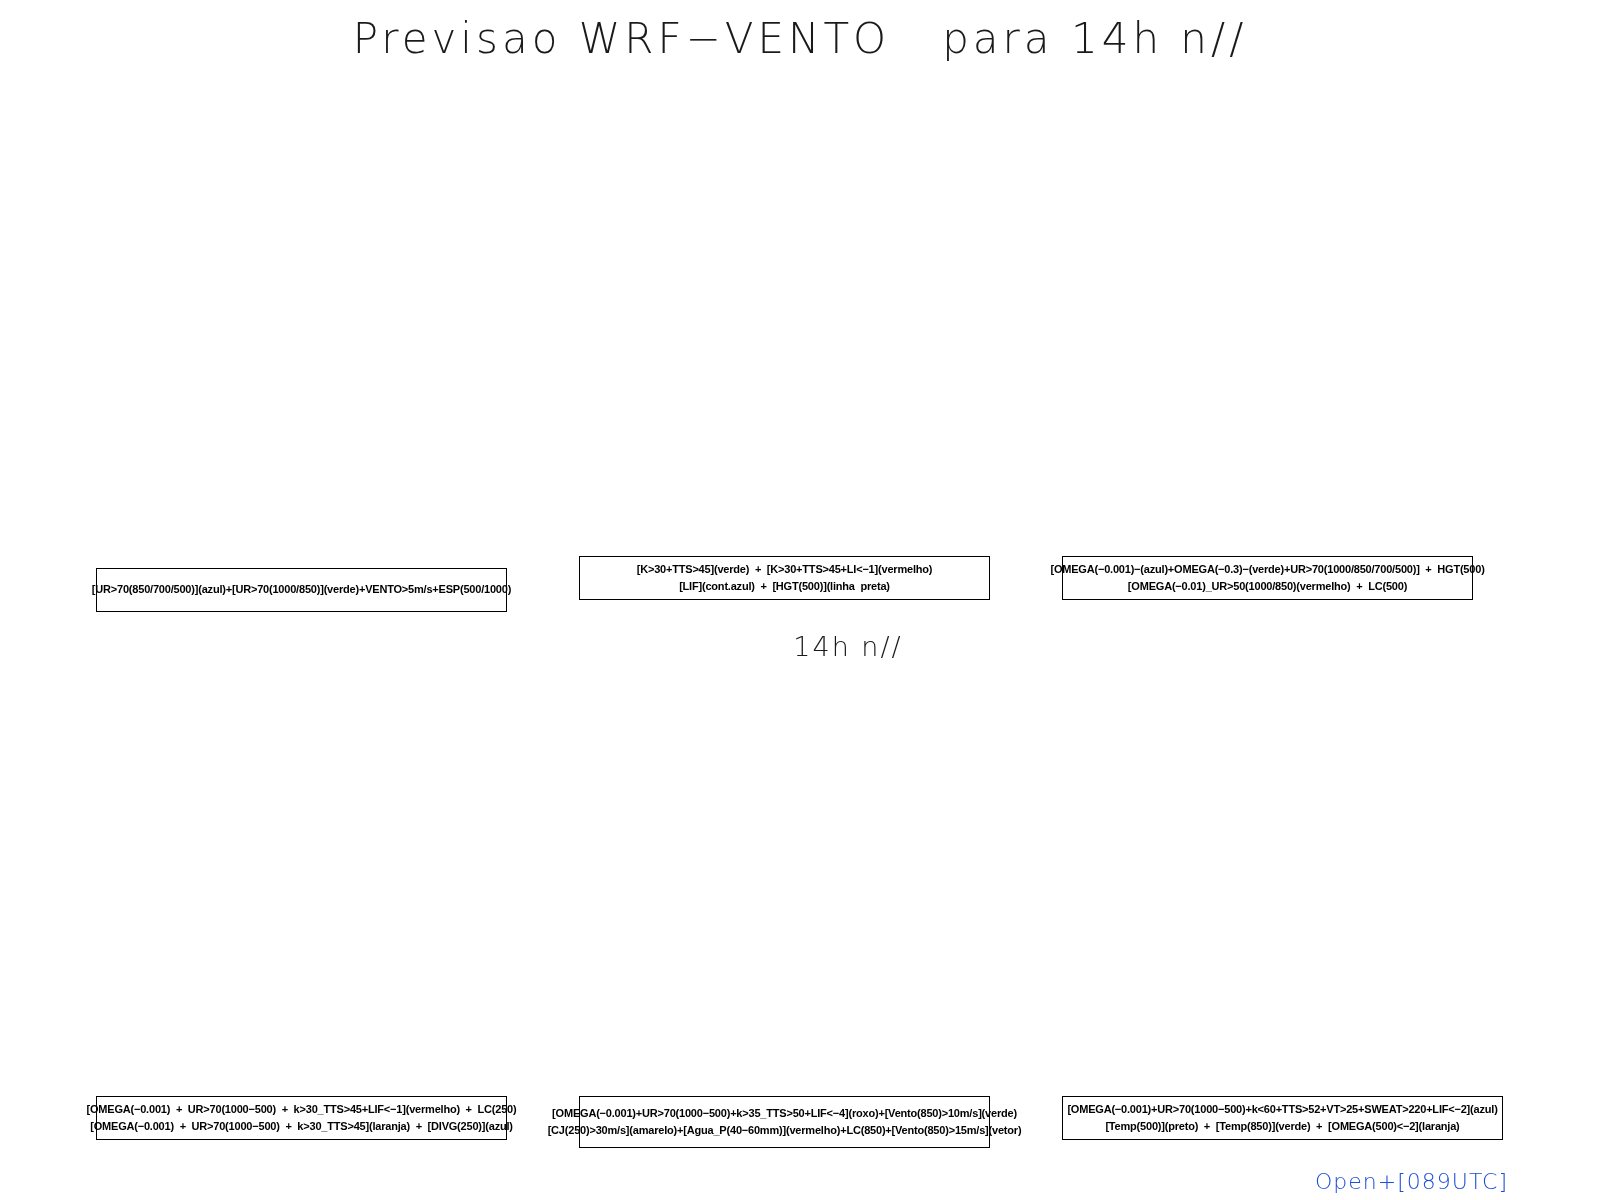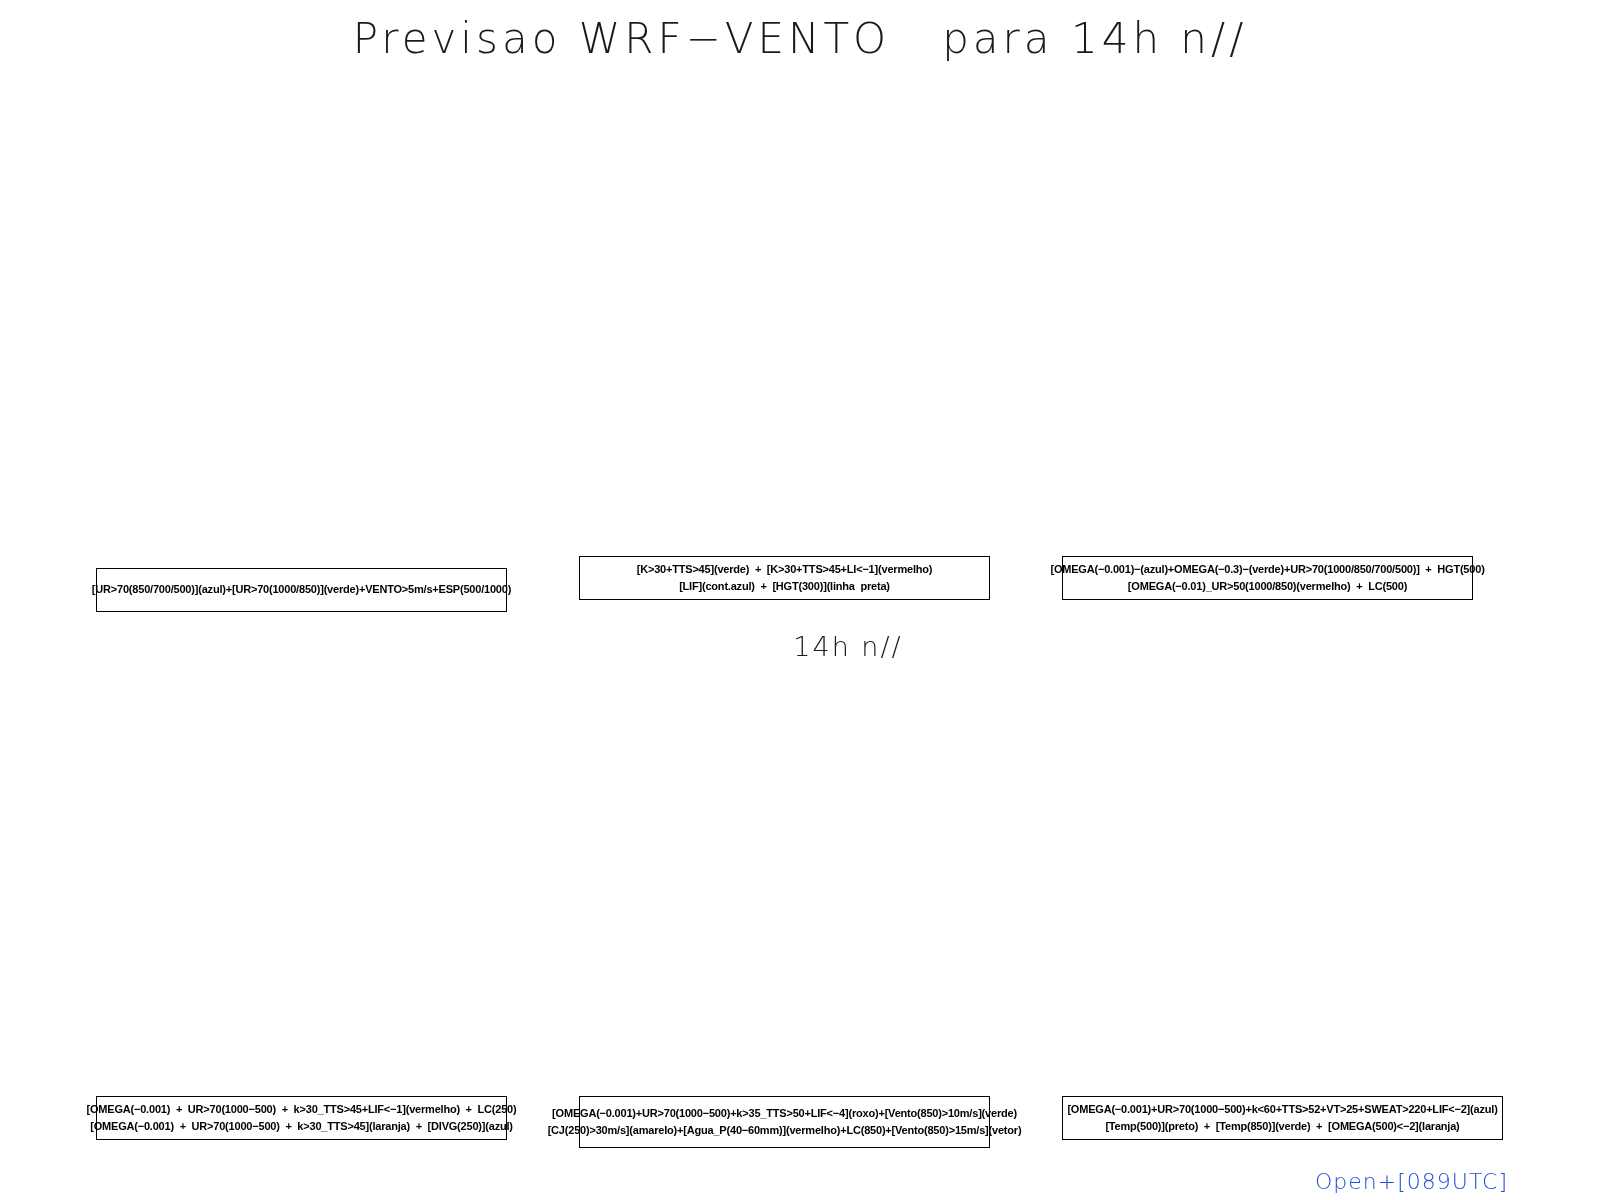--- a/index.html
+++ b/index.html
@@ -106,21 +106,21 @@
 <div class="map-panel" style="left:96px; top:96px; width:411px; height:456px;"></div>
 <div class="map-panel" style="left:579px; top:96px; width:411px; height:456px;"></div>
 <div class="map-panel" style="left:1062px; top:96px; width:411px; height:456px;"></div>
 
 <div class="legend-box" id="legend-1">
   <div class="legend-line">[UR&gt;70(850/700/500)](azul)+[UR&gt;70(1000/850)](verde)+VENTO&gt;5m/s+ESP(500/1000)</div>
 </div>
 
 <div class="legend-box" id="legend-2">
   <div class="legend-line">[K&gt;30+TTS&gt;45](verde)  +  [K&gt;30+TTS&gt;45+LI&lt;−1](vermelho)</div>
-  <div class="legend-line">[LIF](cont.azul)  +  [HGT(300)](linha  preta)</div>
+  <div class="legend-line">[LIF](cont.azul)  +  [HGT(500)](linha  preta)</div>
 </div>
 
 <div class="legend-box" id="legend-3">
   <div class="legend-line">[OMEGA(−0.001)−(azul)+OMEGA(−0.3)−(verde)+UR&gt;70(1000/850/700/500)]  +  HGT(500)</div>
   <div class="legend-line">[OMEGA(−0.01)_UR&gt;50(1000/850)(vermelho)  +  LC(500)</div>
 </div>
 
 <div class="mid-caption">14h n//</div>
 
 <div class="map-panel" style="left:96px; top:686px; width:411px; height:400px;"></div>

